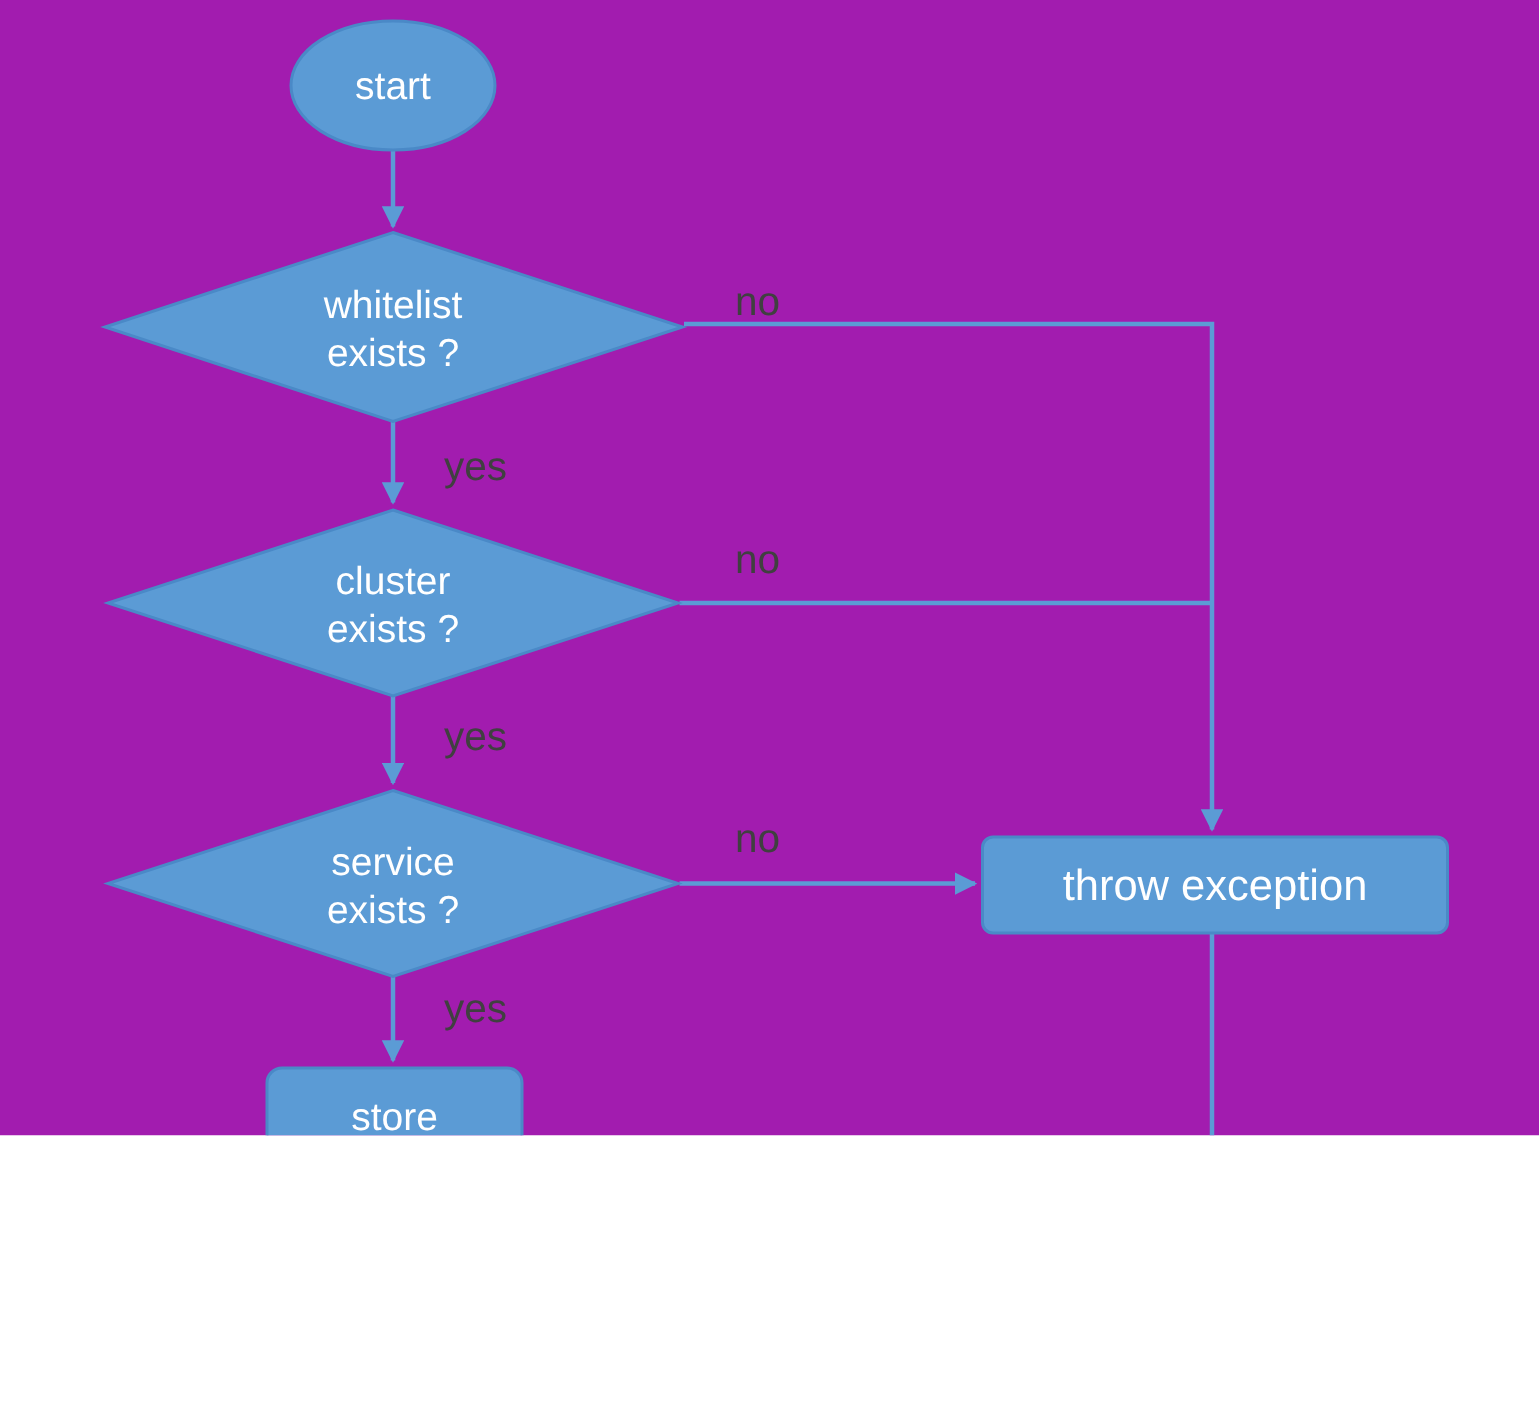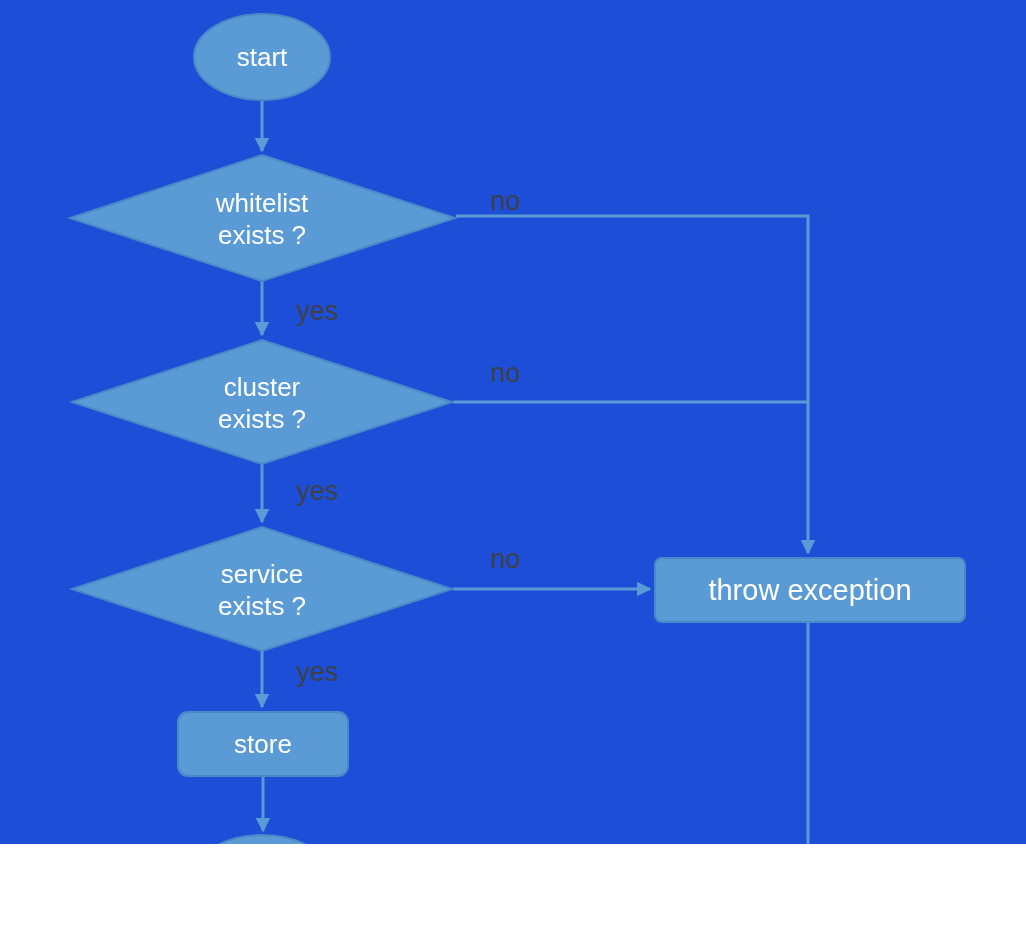--- a/index.html
+++ b/index.html
@@ -3,22 +3,22 @@
 <meta charset="utf-8">
 <style>
   html, body {
     margin: 0;
     padding: 0;
     background: #ffffff;
   }
   .canvas {
     position: relative;
     width: 1026px;
-    height: 844px;
-    background: #1d4ed8;
+    height: 757px;
+    background: #a21caf;
     font-family: "Liberation Sans", sans-serif;
     overflow: hidden;
   }
   svg {
     display: block;
   }
   .shape {
     fill: #5B9BD5;
     stroke: #4A89C7;
     stroke-width: 2;

